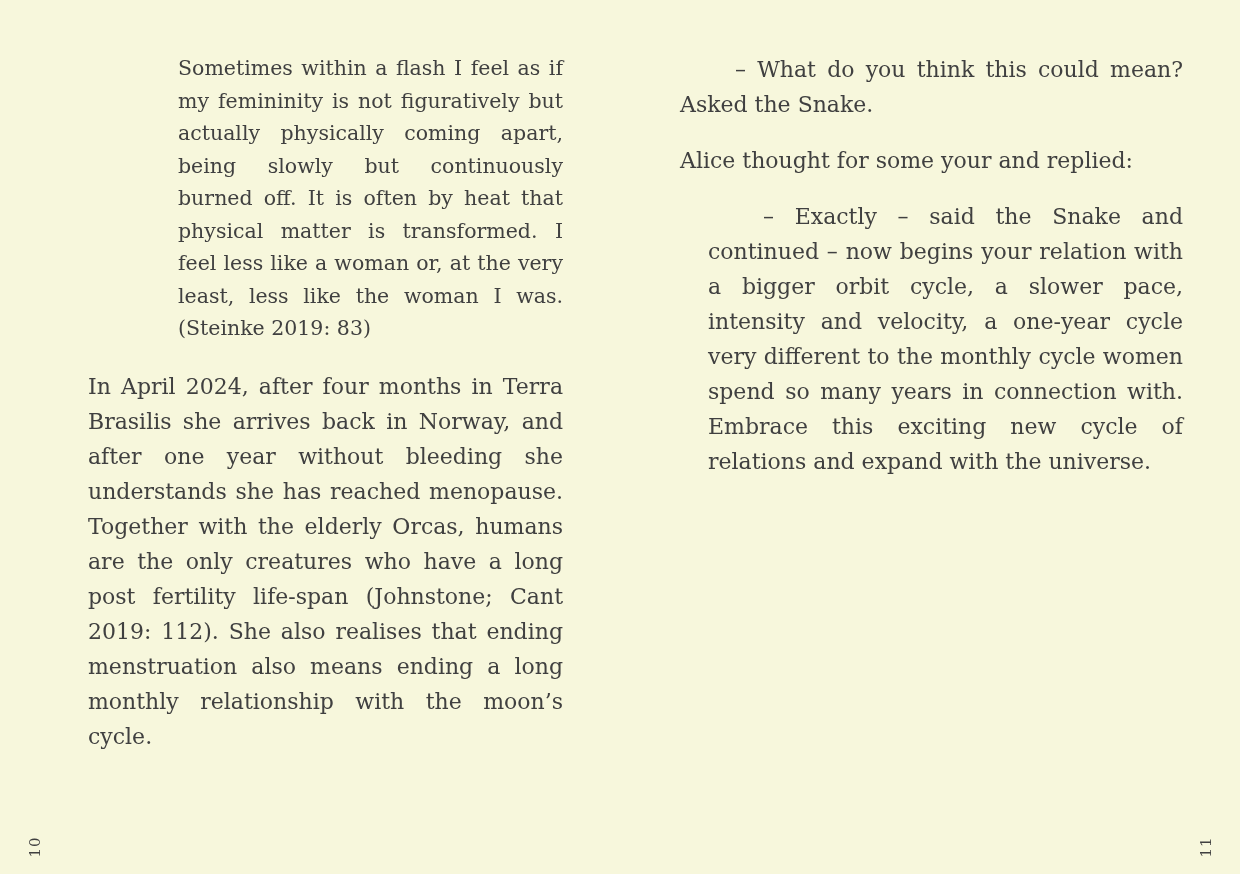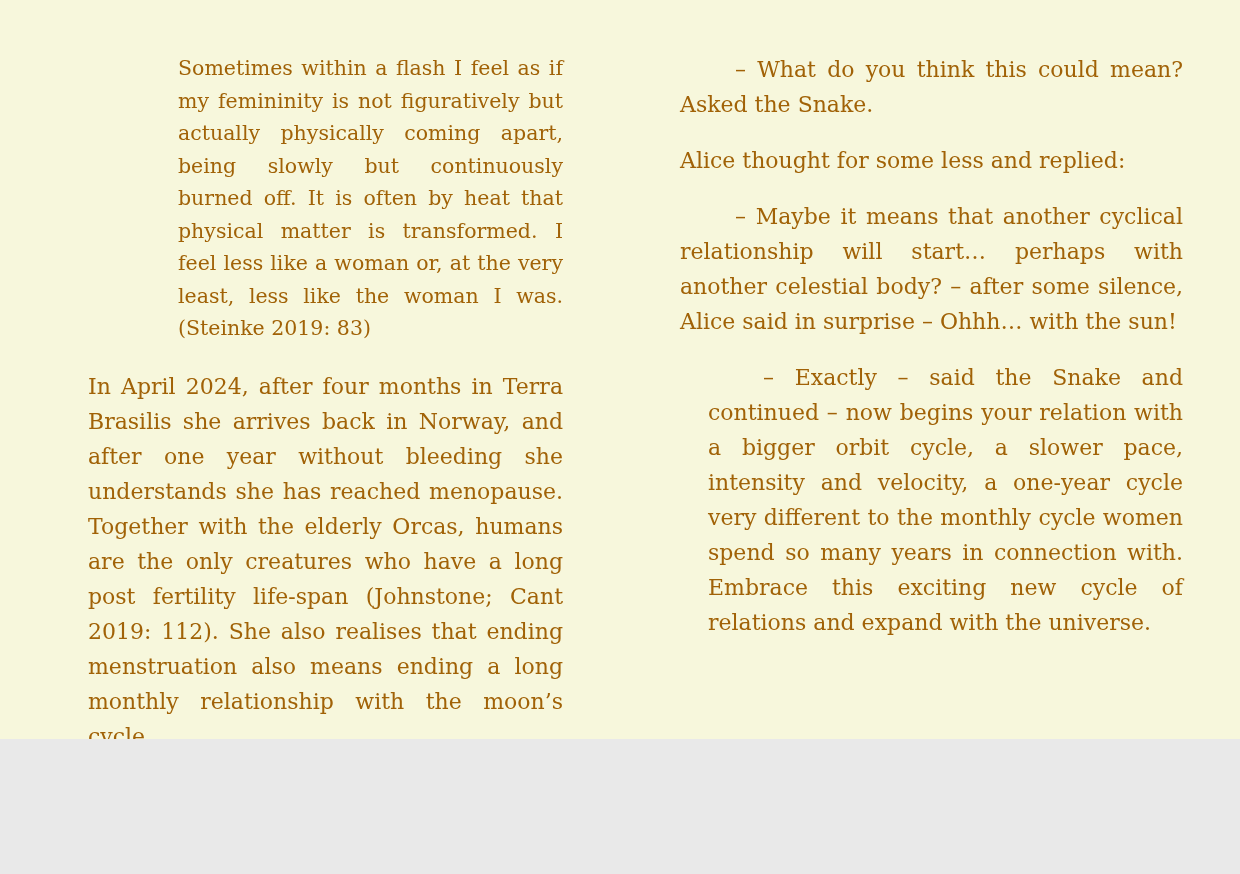--- a/index.html
+++ b/index.html
@@ -3,24 +3,24 @@
 <meta charset="utf-8">
 <style>
   html, body {
     margin: 0;
     padding: 0;
     background: #e9e9e9;
   }
   .spread {
     position: relative;
     width: 1240px;
-    height: 739px;
+    height: 874px;
     background: #f7f7dc;
     font-family: "DejaVu Serif", "Liberation Serif", serif;
-    color: #a16207;
+    color: #404040;
     overflow: hidden;
   }
   .page {
     position: absolute;
     top: 0;
     height: 874px;
     width: 620px;
   }
   .page-left  { left: 0; }
   .page-right { left: 620px; }
@@ -76,20 +76,19 @@
     <div class="textblock-left">
       <p class="quote">Sometimes within a flash I feel as if my femininity is not figuratively but actually physically coming apart, being slowly but continuously burned off. It is often by heat that physical matter is transformed. I feel less like a woman or, at the very least, less like the woman I was. (Steinke 2019: 83)</p>
       <p class="para">In April 2024, after four months in Terra Brasilis she arrives back in Norway, and after one year without bleeding she understands she has reached menopause. Together with the elderly Orcas, humans are the only creatures who have a long post fertility life-span (Johnstone; Cant 2019: 112). She also realises that ending menstruation also means ending a long monthly relationship with the moon’s cycle.</p>
     </div>
     <div class="page-number page-number-left">10</div>
   </div>
 
   <div class="page page-right">
     <div class="textblock-right">
       <p class="para indent">– What do you think this could mean? Asked the Snake.</p>
-      <p class="para">Alice thought for some less and replied:</p>
-      <p class="para indent">– Maybe it means that another cyclical relationship will start… perhaps with another celestial body? – after some silence, Alice said in surprise – Ohhh… with the sun!</p>
+      <p class="para">Alice thought for some your and replied:</p>
       <p class="para indent">– Exactly – said the Snake and continued – now begins your relation with a bigger orbit cycle, a slower pace, intensity and velocity, a one-year cycle very different to the monthly cycle women spend so many years in connection with. Embrace this exciting new cycle of relations and expand with the universe.</p>
     </div>
     <div class="page-number page-number-right">11</div>
   </div>
 
 </div>
 
 </body></html>

